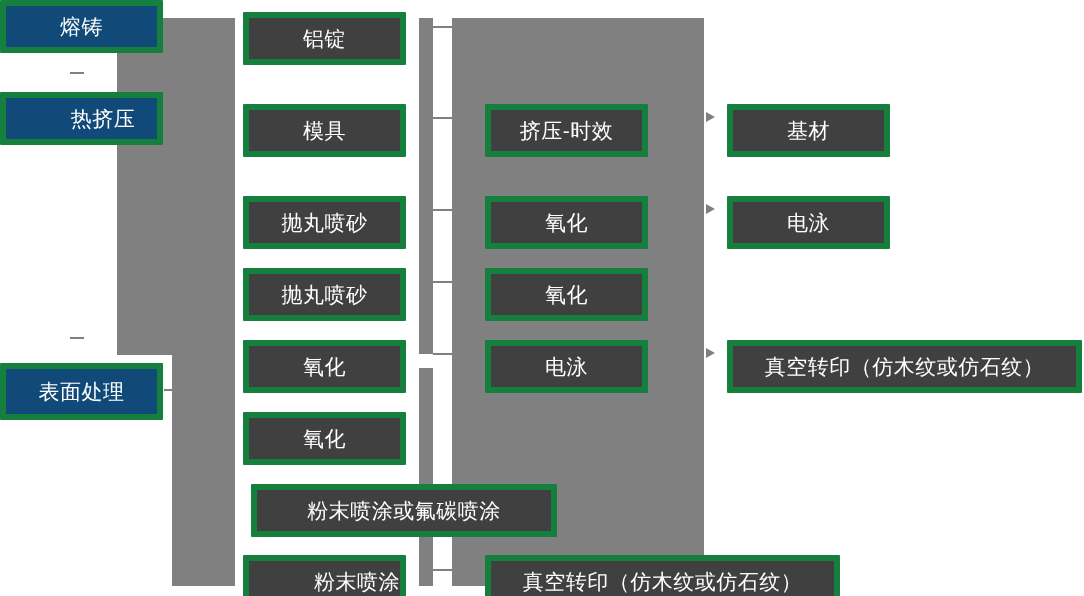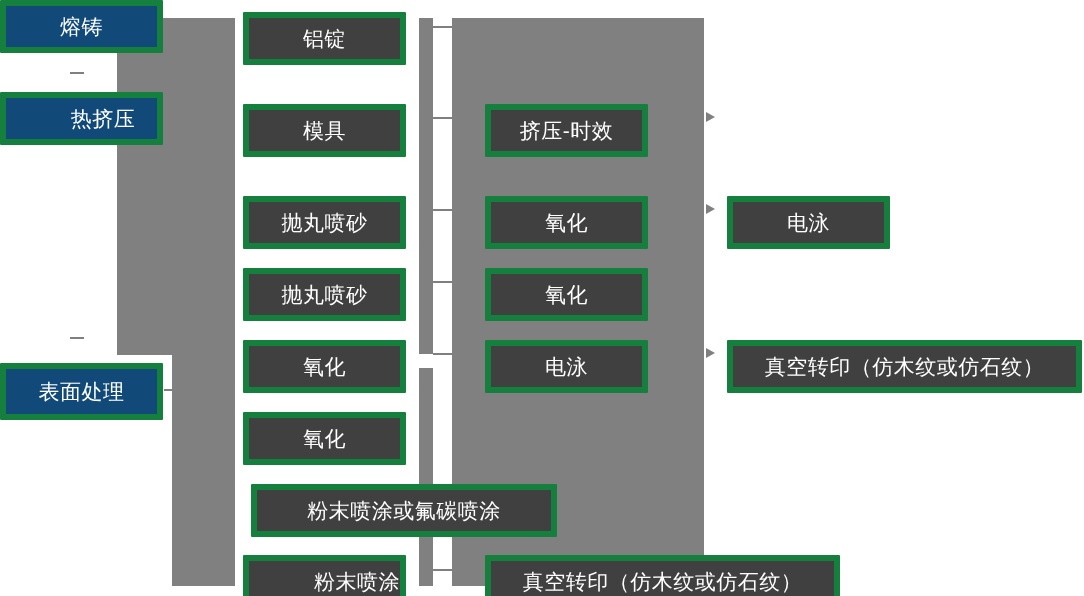--- a/index.html
+++ b/index.html
@@ -165,20 +165,23 @@
   </div>
 
   <div class="box primary" style="left:485px; top:328px; width:163px; height:53px;">
     <span class="label">电泳</span>
   </div>
 
   <div class="box primary" style="left:485px; top:543px; width:355px; height:53px;">
     <span class="label">真空转印（仿木纹或仿石纹）</span>
   </div>
 
+  <div class="box primary" style="left:727px; top:92px; width:163px; height:53px;">
+    <span class="label">基材</span>
+  </div>
 
   <div class="box primary" style="left:727px; top:184px; width:163px; height:53px;">
     <span class="label">电泳</span>
   </div>
 
   <div class="box primary" style="left:727px; top:328px; width:355px; height:53px;">
     <span class="label">真空转印（仿木纹或仿石纹）</span>
   </div>
 
 </div>

